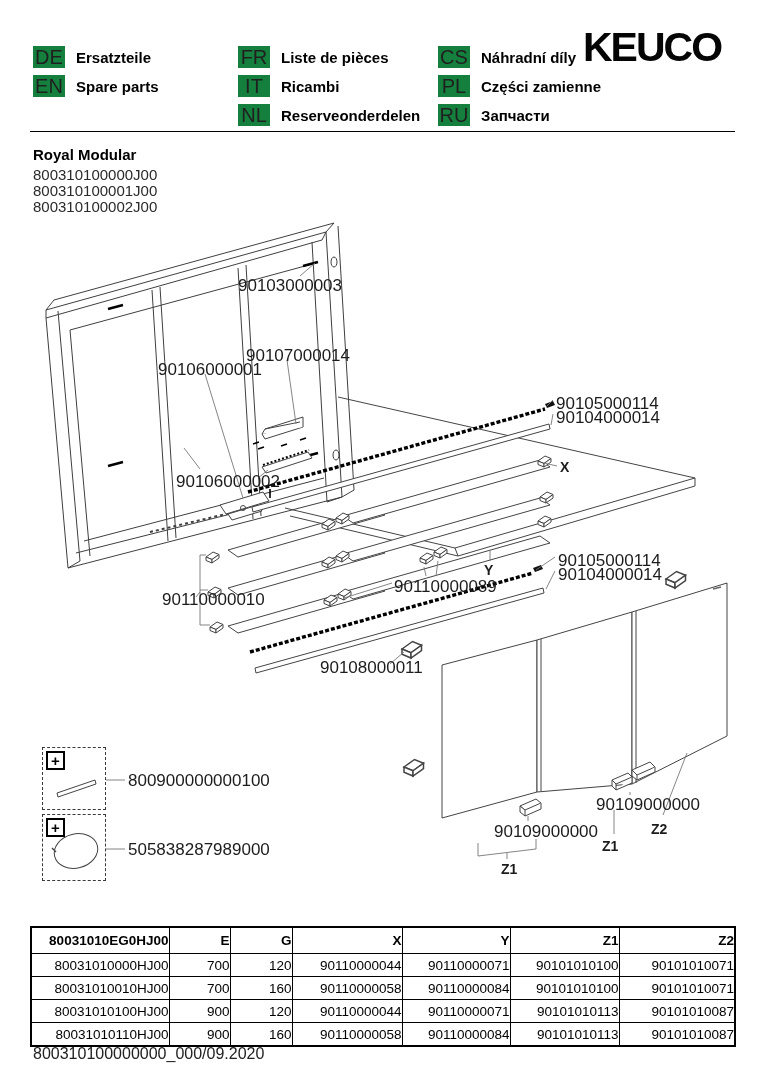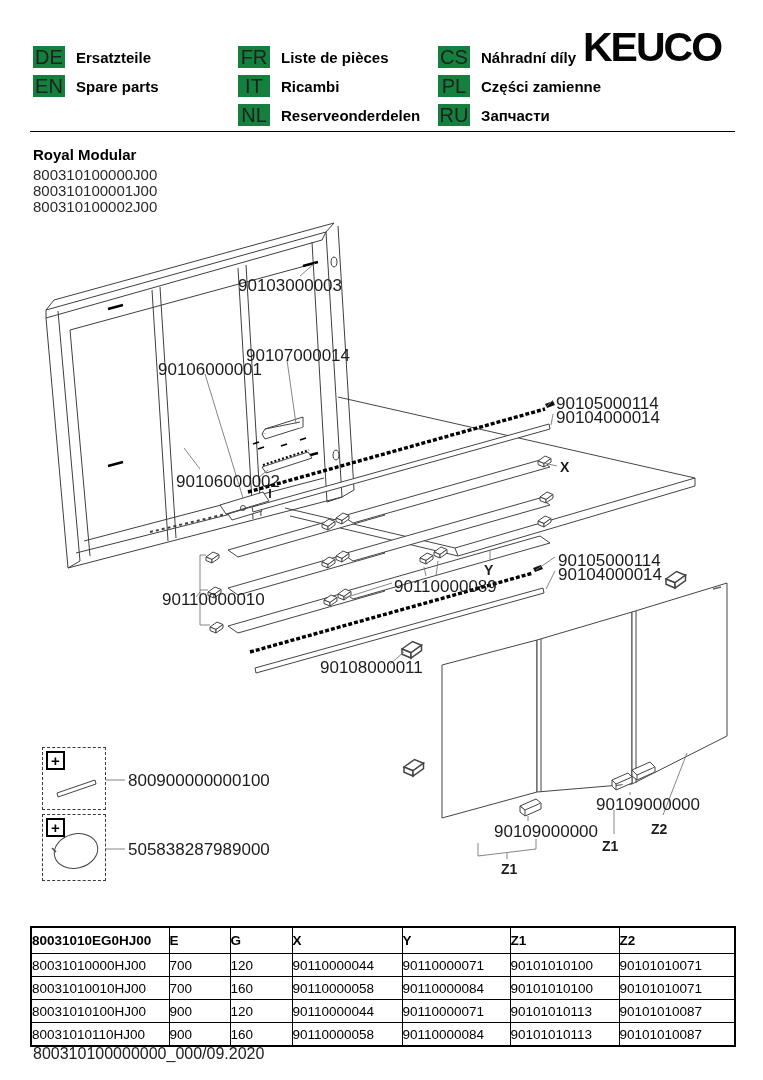--- a/index.html
+++ b/index.html
@@ -20,21 +20,21 @@
   
   #diagram-svg{position:absolute;left:0;top:0;}
   .callout{position:absolute;font-size:17px;color:#1c1c1c;white-space:nowrap;}
   .callout.key{font-weight:bold;font-size:14px;}
   .acc-box{position:absolute;width:62px;border:1.6px dashed #3a3a3a;background:transparent;}
   .plus-icon{position:absolute;left:3px;top:3px;width:15px;height:15px;border:2.6px solid #000;
              background:#fff;font-weight:bold;font-size:15px;line-height:15px;text-align:center;color:#000;}
   
   #parts-table{position:absolute;left:30px;top:926px;width:704px;border-collapse:collapse;
                table-layout:fixed;font-size:13.5px;color:#000;}
-  #parts-table td,#parts-table th{border:1.2px solid #000;text-align:left;height:22px;
+  #parts-table td,#parts-table th{border:1.2px solid #000;text-align:right;height:22px;
                padding:0;font-weight:normal;overflow:hidden;white-space:nowrap;}
   #parts-table thead th{height:25px;font-weight:bold;font-size:13.5px;border-bottom:1.8px solid #000;}
   #parts-table{border:2px solid #000;}
   #parts-table .model b{font-weight:bold;}
   #doc-number{position:absolute;left:33px;top:1045px;font-size:16px;color:#222;}
 </style>
 </head>
 <body>
 
 <div id="page">

